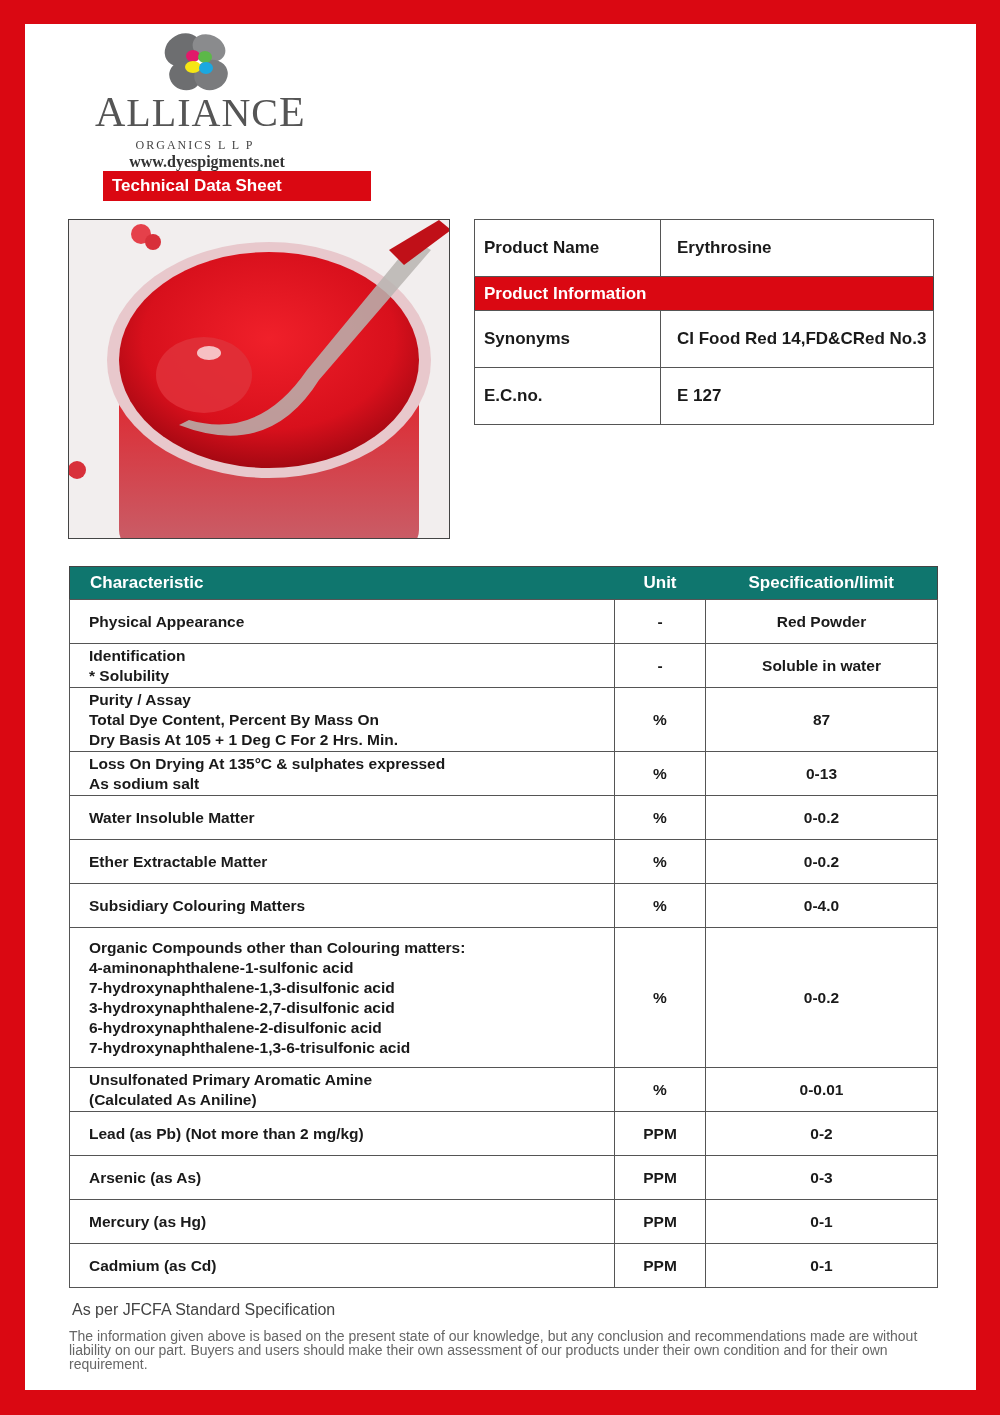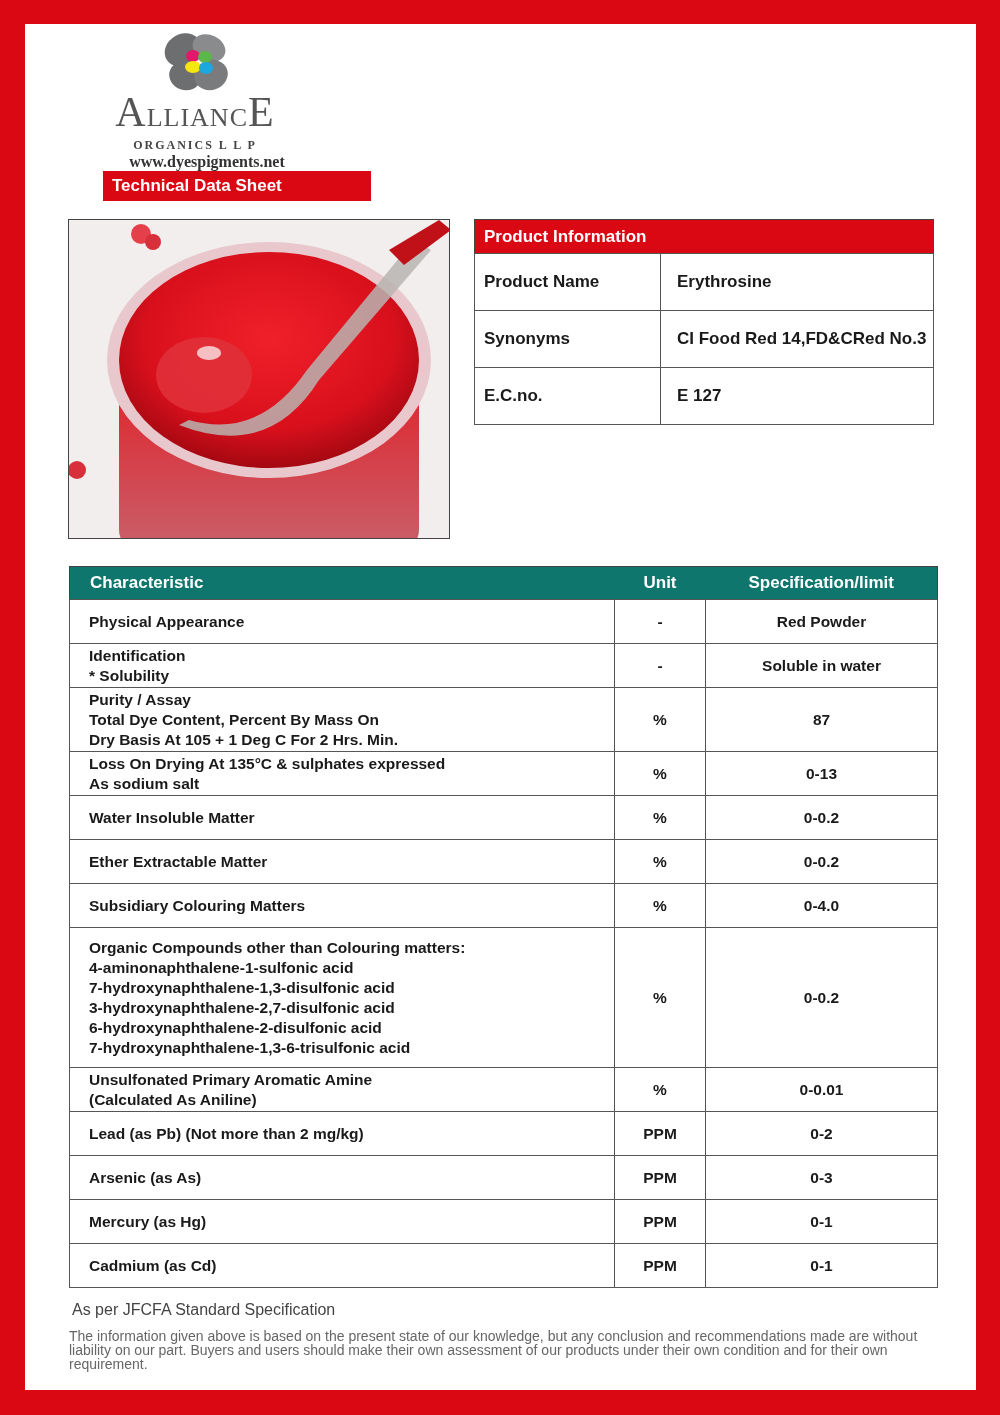--- a/index.html
+++ b/index.html
@@ -1,22 +1,22 @@
 <!DOCTYPE html>
 <html><head>
 <meta charset="utf-8">
 <style>
   * { box-sizing: border-box; margin: 0; padding: 0; }
   html, body { width: 1000px; height: 1415px; background: #da0812; font-family: "Liberation Sans", sans-serif; color: #1a1a1a; }
   .page { position: absolute; left: 25px; top: 24px; width: 951px; height: 1366px; background: #ffffff; }
   .logo { position: absolute; left: 70px; top: 4px; width: 200px; height: 140px; text-align: center; }
   .logo-mark { position: absolute; left: 66px; top: 2px; width: 72px; height: 64px; }
   .logo-name { position: absolute; left: 0; top: 60px; width: 200px; font-family: "Liberation Serif", serif; font-size: 42px; color: #555; letter-spacing: 1px; }
-  .logo-name .sm { font-size: 26px; }
-  .logo-sub { position: absolute; left: 0; top: 110px; width: 200px; font-family: "Liberation Serif", serif; font-size: 12px; color: #444; letter-spacing: 2px; font-weight: bold; }
+  .logo-name .sm { font-size: 40px; }
+  .logo-sub { position: absolute; left: 0; top: 110px; width: 200px; font-family: "Liberation Serif", serif; font-size: 12px; color: #444; letter-spacing: 2px; }
   .logo-url { position: absolute; left: 12px; top: 125px; width: 200px; font-family: "Liberation Serif", serif; font-size: 16px; color: #333; font-weight: bold; }
   .tds-badge { position: absolute; left: 57px; top: 147px; width: 268px; height: 30px; background: #da0812; color: #fff; font-size: 17px; font-weight: bold; line-height: 30px; padding-left: 9px; margin-left: 21px; }
   .photo { position: absolute; left: 43px; top: 195px; width: 382px; height: 320px; border: 1.5px solid #444; overflow: hidden; background: #f1eded; }
   .pi-table { position: absolute; left: 449px; top: 195px; width: 460px; border: 1.5px solid #444; border-collapse: collapse; }
   .pi-table th { background: #da0812; color: #fff; text-align: left; font-size: 17px; font-weight: bold; height: 34px; padding-left: 9px; }
   .pi-table td { border: 1.5px solid #555; height: 57px; font-size: 17px; font-weight: bold; padding-left: 9px; color: #1a1a1a; vertical-align: middle; }
   .pi-table td.k { width: 186px; }
   .pi-table td.v { padding-left: 16px; line-height: 22px; }
   .spec { position: absolute; left: 44px; top: 542px; width: 869px; border-collapse: collapse; border: 1.5px solid #444; }
   .spec th { background: #0f766e; color: #fff; font-size: 17px; font-weight: bold; height: 33px; }
@@ -75,25 +75,25 @@
       <ellipse cx="135" cy="155" rx="48" ry="38" fill="#e03038" opacity="0.9"></ellipse>
       <ellipse cx="140" cy="133" rx="12" ry="7" fill="#fff" opacity="0.7"></ellipse>
       <path d="M120 200 Q190 220 238 150 L345 20 L362 30 L250 160 Q200 240 110 205 Z" fill="#b8b4b0" opacity="0.85"></path>
       <path d="M320 30 L370 0 L382 10 L335 45 Z" fill="#c01018"></path>
     </svg>
   </div>
 
   <table class="pi-table">
     <tbody>
         <tr>
-      <th colspan="2">Product Information</th>
-    </tr>
-    <tr>
       <td class="k">Product Name</td>
       <td class="v"><span class="line">Erythrosine</span></td>
+    </tr>
+    <tr>
+      <th colspan="2">Product Information</th>
     </tr>
     <tr>
       <td class="k">Synonyms</td>
       <td class="v"><span class="line">CI Food Red 14,FD&amp;C</span><span class="line">Red No.3</span></td>
     </tr>
     <tr>
       <td class="k">E.C.no.</td>
       <td class="v"><span class="line">E 127</span></td>
     </tr>
   </tbody>

